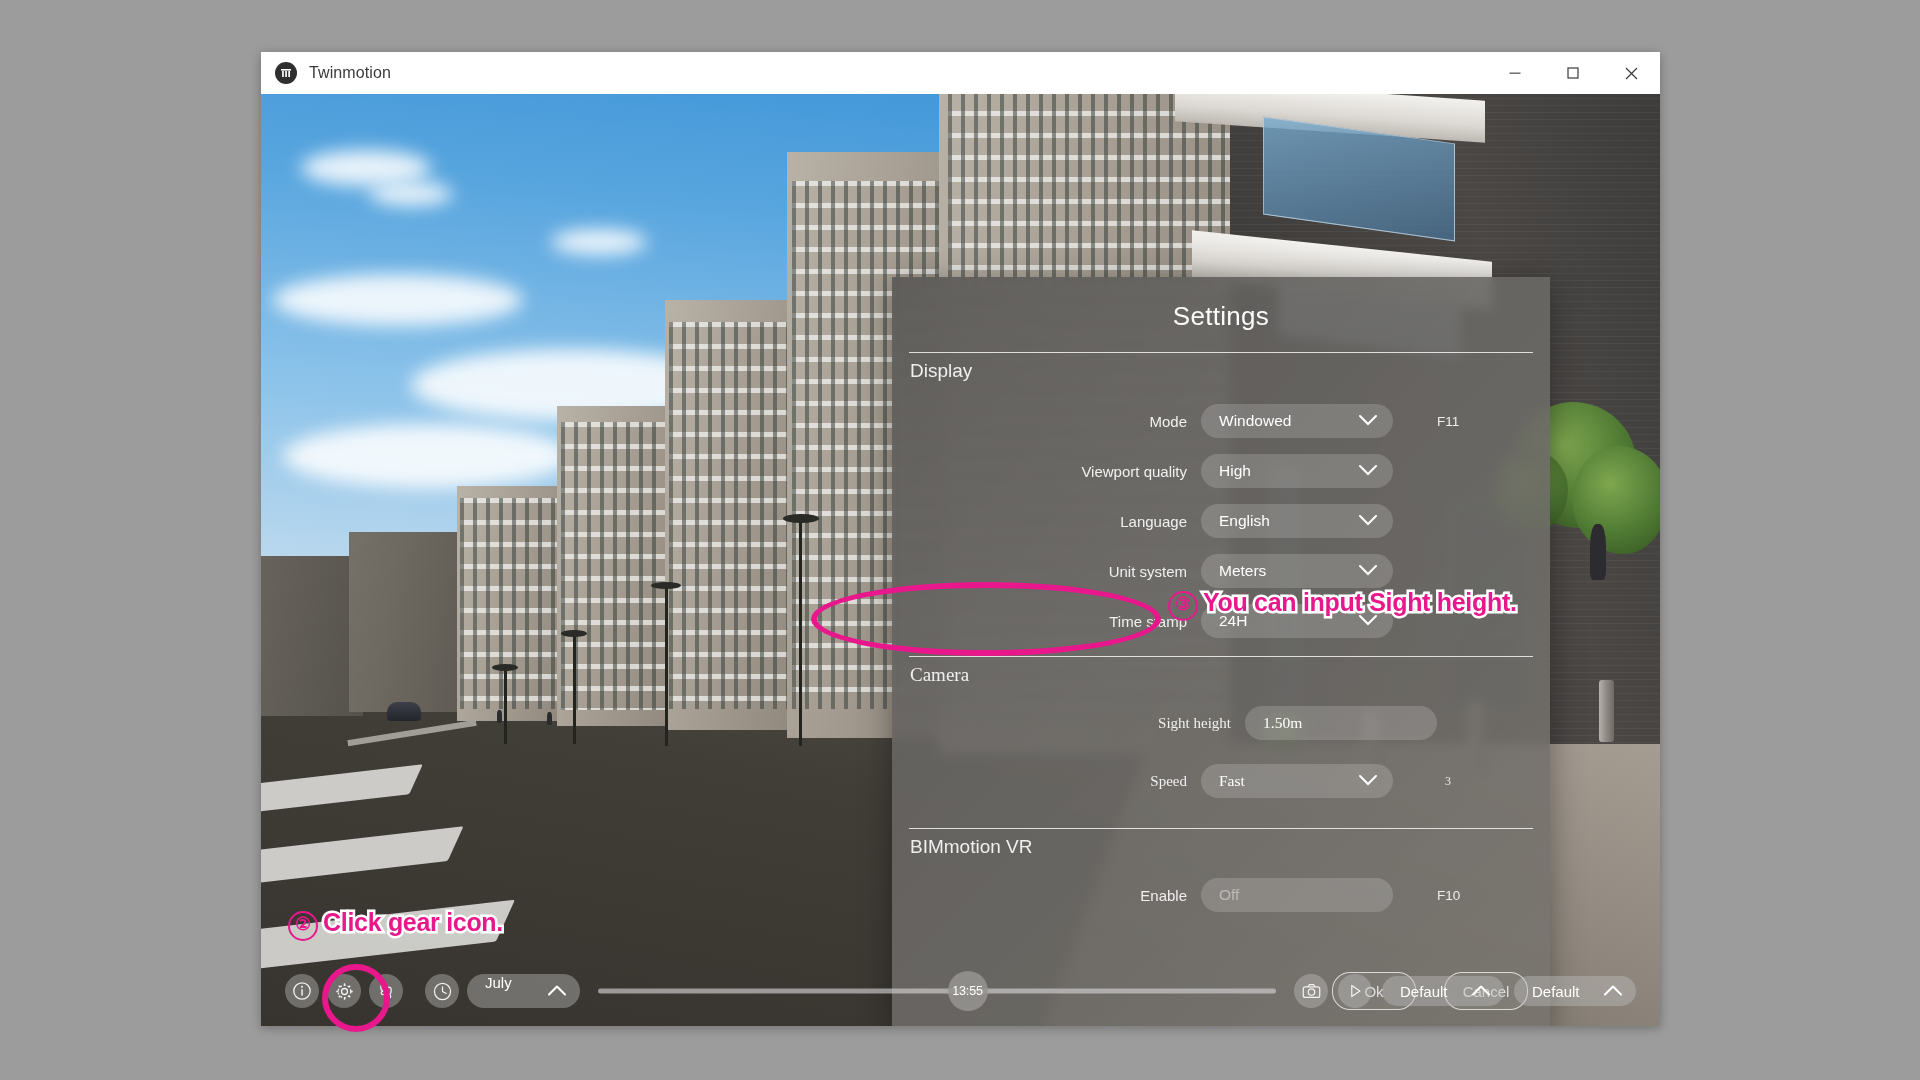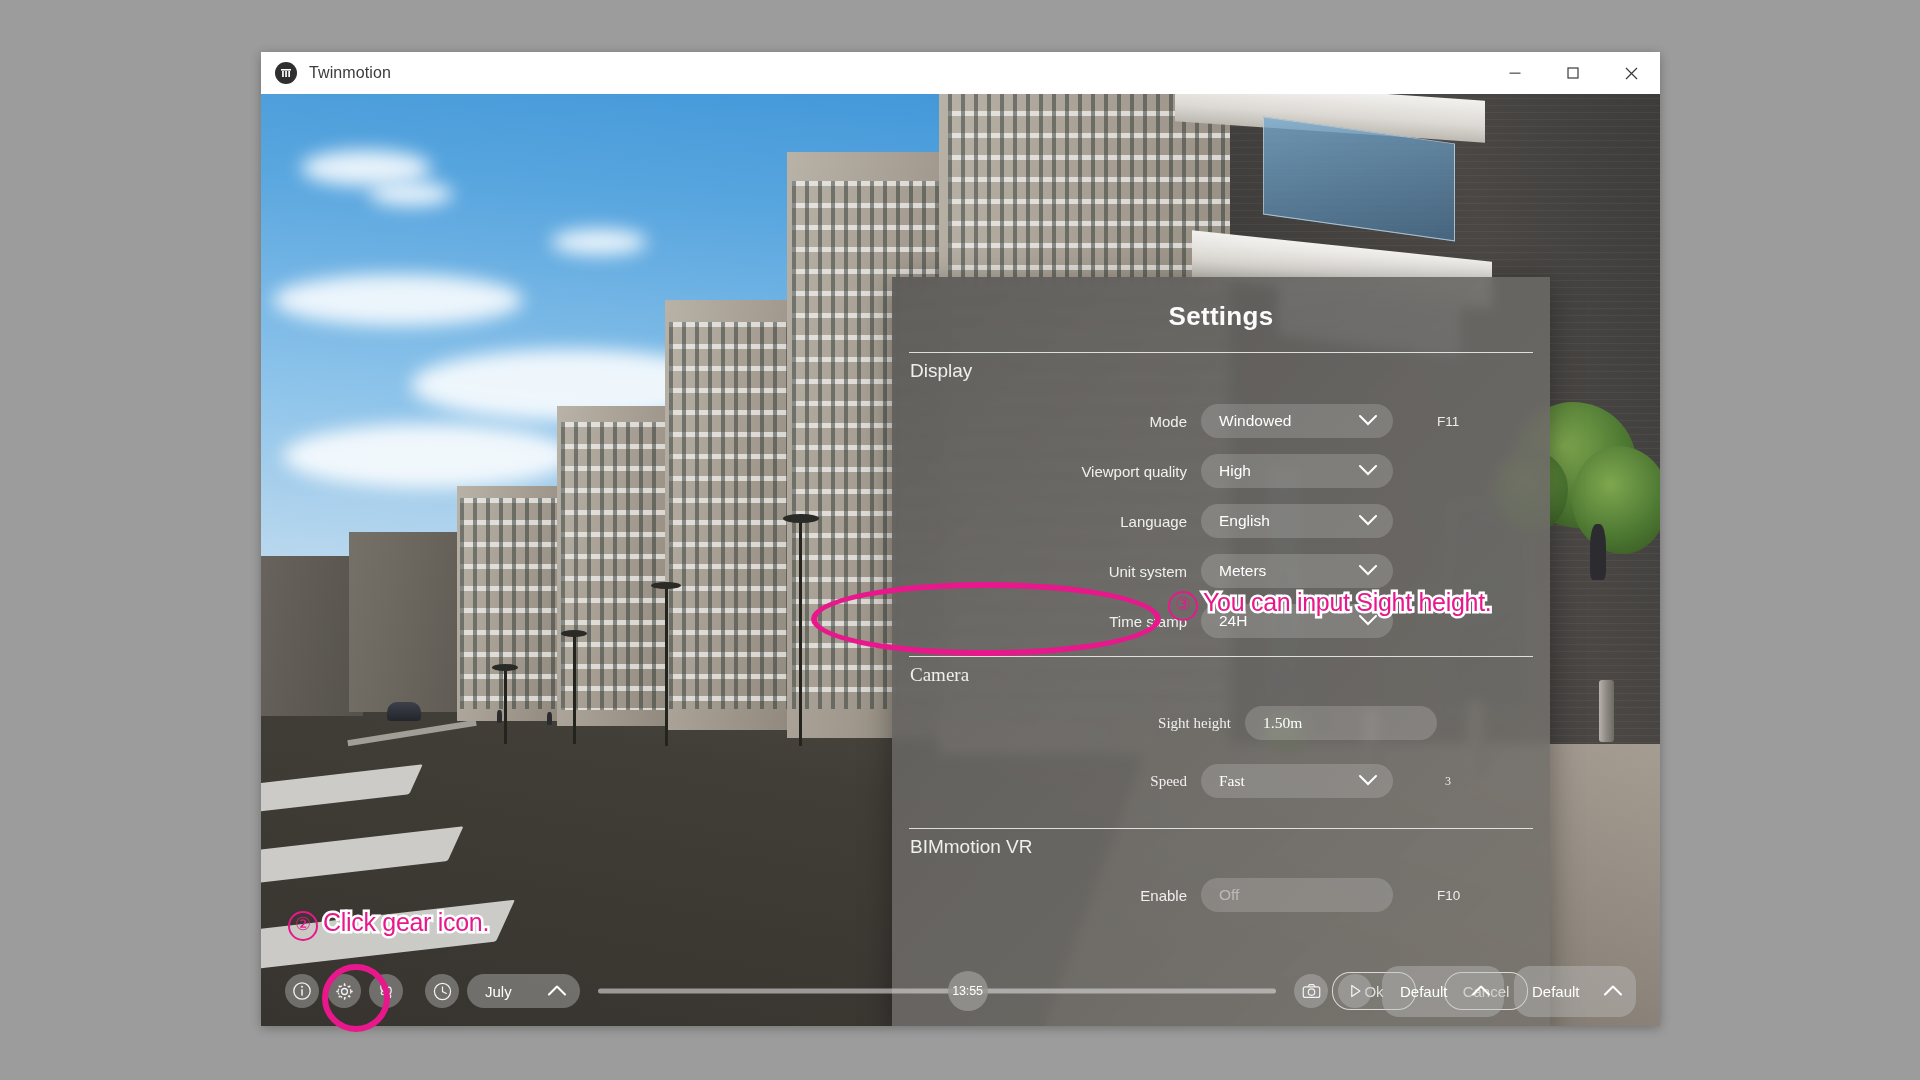--- a/index.html
+++ b/index.html
@@ -179,21 +179,21 @@
     left: 631px; top: 183px;
     width: 658px; height: 753px;
     background: linear-gradient(135deg, rgba(92,90,88,.93) 0%, rgba(106,104,101,.90) 45%, rgba(120,116,110,.88) 100%);
     backdrop-filter: blur(6px);
     color: #f2f2f2;
     box-shadow: 0 6px 30px rgba(0,0,0,.35);
   }
   #settings-title {
     text-align: center;
     font-size: 26px;
-    font-weight: 700;
+    font-weight: 400;
     letter-spacing: .3px;
     padding-top: 24px;
     color: #fbfbfb;
   }
   .section {
     margin-top: 22px;
   }
   .section-rule {
     height: 1px;
     background: rgba(245,245,245,.85);
@@ -281,21 +281,21 @@
     flex: none;
     color: #f2f2f2;
   }
   .round-btn + .round-btn { margin-left: 8px; }
   .gap { width: 22px; flex: none; }
   .month-pill {
     margin-left: 8px;
     width: 113px; height: 34px;
     border-radius: 17px;
     background: rgba(190,190,190,.42);
-    display: flex; align-items: center;
+    display: flex; 
     padding: 0 10px 0 18px;
     box-sizing: border-box;
     color: #fff; font-size: 15px;
     position: relative;
     flex: none;
   }
   .month-pill .chev-up { position: absolute; right: 14px; top: 50%; transform: translateY(-50%); }
 
   #timeline {
     flex: 1 1 auto;
@@ -319,37 +319,37 @@
     transform: translate(-50%,-50%);
     width: 40px; height: 40px;
     border-radius: 50%;
     background: rgba(150,148,145,.85);
     display: flex; align-items: center; justify-content: center;
     color: #fff; font-size: 12.5px;
     letter-spacing: -.2px;
   }
   .default-pill {
     margin-left: 10px;
-    width: 122px; height: 51px;
+    width: 122px; height: 30px;
     border-radius: 17px;
     background: rgba(190,190,190,.42);
     display: flex; align-items: center;
     padding: 0 10px 0 18px;
     box-sizing: border-box;
     color: #fff; font-size: 15px;
     position: relative;
     flex: none;
   }
   .default-pill .chev-up { position: absolute; right: 14px; top: 50%; transform: translateY(-50%); }
 
   
   .anno-text {
     position: absolute;
     font-size: 25px;
-    font-weight: normal;
+    font-weight: bold;
     color: #e8188c;
     letter-spacing: -.3px;
     white-space: nowrap;
     -webkit-text-stroke: 5px #ffffff;
     paint-order: stroke fill;
     z-index: 60;
   }
   .anno-text span.num {
     display: inline-block;
     border: 2.6px solid #e8188c;

